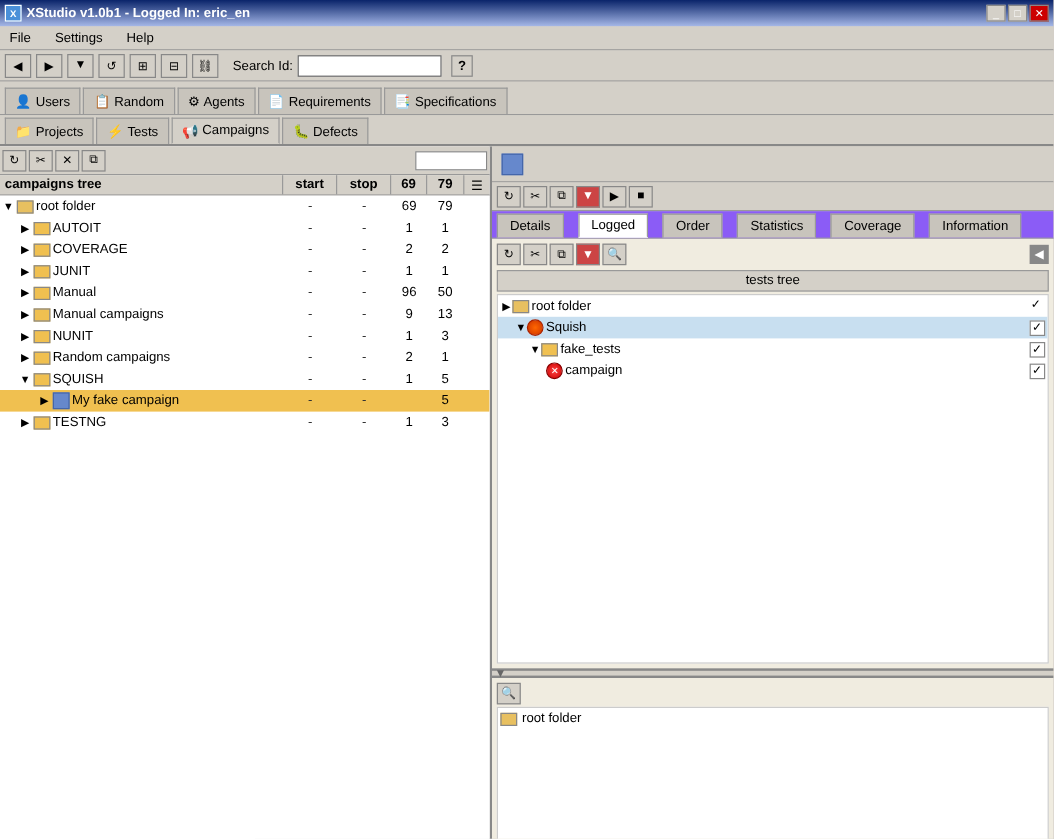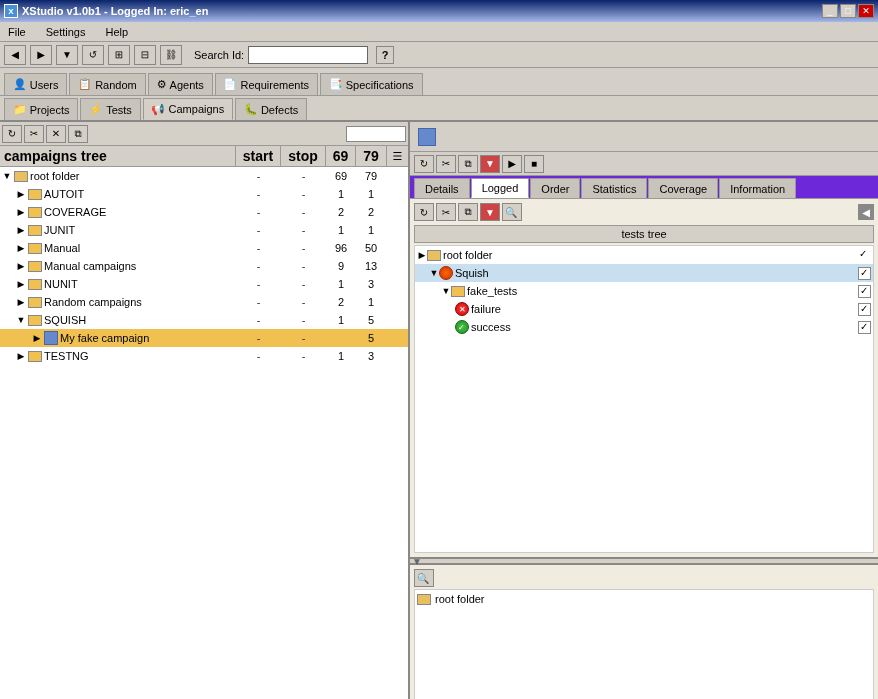--- a/index.html
+++ b/index.html
@@ -29,37 +29,37 @@
     .nav-tab { display: flex; align-items: center; gap: 3px; padding: 2px 8px; border: 1px solid #999; border-bottom: none; background: #c8c4bc; cursor: pointer; font-size: 11px; height: 22px; }
     .nav-tab.active { background: #d4d0c8; border-bottom: 1px solid #d4d0c8; }
 
     
     #main-content { display: flex; height: calc(699px - 22px - 20px - 26px - 28px - 20px); }
 
     
     #left-panel { width: 410px; border-right: 2px solid #888; display: flex; flex-direction: column; background: white; }
     #left-toolbar { background: #d4d0c8; border-bottom: 1px solid #999; padding: 2px; display: flex; align-items: center; gap: 2px; height: 24px; }
     #left-tree-header { display: flex; background: #d4d0c8; border-bottom: 1px solid #999; }
-    .tree-col-header { padding: 2px 4px; font-size: 14px; border-right: 1px solid #999; font-weight: bold; }
+    .tree-col-header { padding: 2px 4px; font-size: 11px; border-right: 1px solid #999; font-weight: bold; }
     .tree-col-header.name { flex: 1; }
     .tree-col-header.num { width: 45px; text-align: center; }
     #left-tree { flex: 1; overflow-y: auto; background: white; }
     .tree-row { display: flex; align-items: center; height: 18px; cursor: pointer; }
     .tree-row.selected { background: #f0c050; }
     .tree-cell { padding: 0 2px; font-size: 11px; }
     .tree-cell.name { flex: 1; display: flex; align-items: center; gap: 2px; }
     .tree-cell.num { width: 45px; text-align: center; }
     .expand-arrow { width: 10px; text-align: center; display: inline-block; font-size: 9px; }
 
     
     #right-panel { flex: 1; display: flex; flex-direction: column; background: #d4d0c8; }
     #right-header { background: #d4d0c8; padding: 4px 8px; display: flex; align-items: center; gap: 6px; border-bottom: 1px solid #999; height: 30px; }
     #right-title { font-size: 13px; font-weight: bold; }
     #right-toolbar { background: #d4d0c8; padding: 2px 4px; display: flex; align-items: center; gap: 2px; height: 24px; border-bottom: 1px solid #999; }
-    #right-tabs { display: flex; background: #6d28d9; padding: 2px 4px 0 4px; gap: 1px; border-bottom: 1px solid #999; }
+    #right-tabs { display: flex; background: #8b5cf6; padding: 2px 4px 0 4px; gap: 12px; border-bottom: 1px solid #999; }
     .right-tab { padding: 2px 10px; border: 1px solid #999; border-bottom: none; background: #c8c4bc; cursor: pointer; font-size: 11px; height: 20px; display: flex; align-items: center; }
     .right-tab.active { background: white; border-bottom: 1px solid white; }
     #right-content { flex: 1; background: #f0ece0; display: flex; flex-direction: column; }
     #tests-tree-area { flex: 1; padding: 4px; }
     #tests-tree-toolbar { display: flex; align-items: center; gap: 2px; margin-bottom: 4px; }
     #tests-tree-label { background: #d4d0c8; border: 1px solid #999; text-align: center; padding: 2px; font-size: 11px; margin-bottom: 2px; }
     .test-tree-row { display: flex; align-items: center; height: 18px; cursor: pointer; }
     .test-tree-row.selected { background: #c8dff0; }
     .divider-h { height: 8px; background: #d4d0c8; border-top: 2px solid #888; border-bottom: 2px solid #888; cursor: ns-resize; display: flex; align-items: center; justify-content: center; }
     #testcases-area { height: 140px; padding: 4px; }
@@ -412,31 +412,25 @@
           <div class="test-tree-row" style="padding-left:26px;">
             <span class="expand-arrow" style="width:10px; font-size:9px;">▼</span>
             <span style="display:inline-block; width:14px; height:11px; background:#f0c050; border:1px solid #888; vertical-align:middle; margin-right:2px;"></span>
             <span>fake_tests</span>
             <div style="flex:1;"></div>
             <div class="checked-box" style="margin-right:2px;"></div>
           </div>
 
           <div class="test-tree-row" style="padding-left:40px;">
             <span class="icon-test-fail" style="margin-right:2px;"></span>
-            <span>failure</span>
+            <span>campaign</span>
             <div style="flex:1;"></div>
             <div class="checked-box" style="margin-right:2px;"></div>
           </div>
 
-          <div class="test-tree-row" style="padding-left:40px;">
-            <span class="icon-test-success" style="margin-right:2px;"></span>
-            <span>success</span>
-            <div style="flex:1;"></div>
-            <div class="checked-box" style="margin-right:2px;"></div>
-          </div>
         </div>
       </div>
 
       <div class="divider-h" style="height:8px; background:#d4d0c8; border-top:2px solid #888; border-bottom:2px solid #888; cursor:ns-resize; display:flex; align-items:center; justify-content:flex-start; padding-left:2px;">
         <span style="font-size:10px; color:#666;">▼</span>
       </div>
 
       <div id="testcases-area" style="height:140px; padding:4px; display:flex; flex-direction:column;">
         <div id="testcases-toolbar" style="display:flex; align-items:center; gap:2px; margin-bottom:2px;">
           <div class="small-btn">🔍</div>

